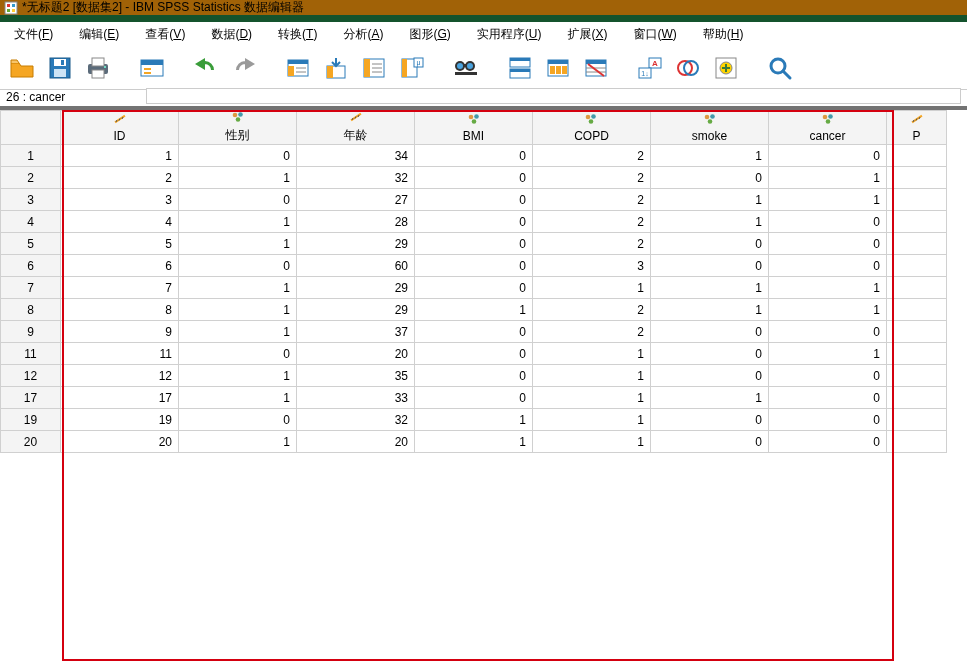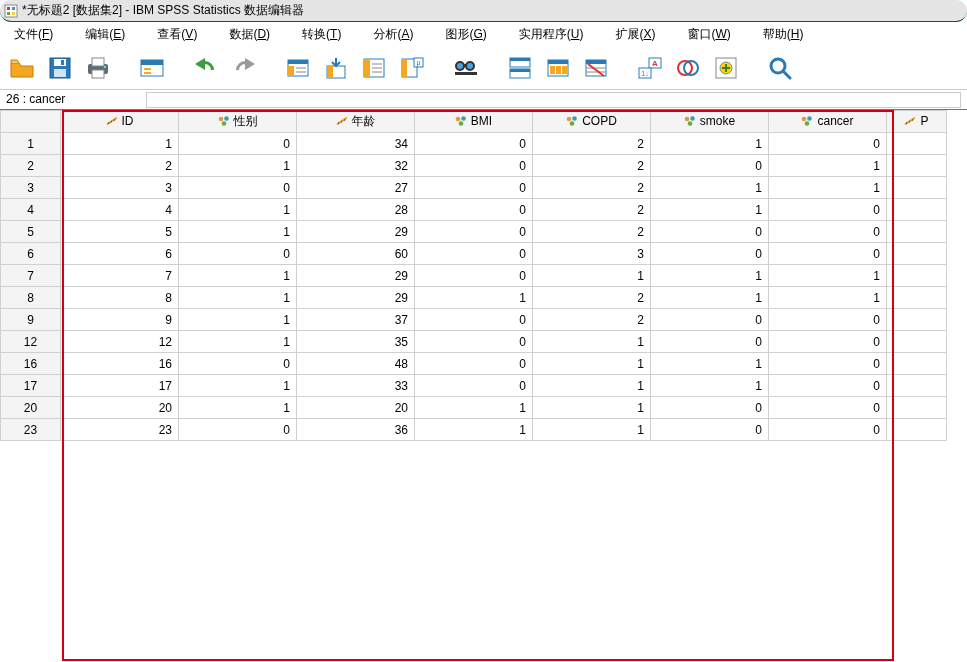--- a/index.html
+++ b/index.html
@@ -12,31 +12,30 @@
     width: 967px;
     height: 662px;
     overflow: hidden;
     position: relative;
   }
   .titlebar {
     height: 22px;
     display: flex;
     align-items: center;
     padding: 0 4px;
-    background: #e5e5e5;
-    border-bottom: 1px solid #14532d;
-    border-radius: 11px;
+    background: #a16207;
+    border-bottom: 7px solid #14532d;
   }
   .titlebar svg { margin-right: 4px; }
   .menubar {
     height: 24px;
     display: flex;
     align-items: center;
     padding: 2px 6px;
-    gap: 16px;
+    gap: 10px;
     background: #fff;
   }
   .menubar .menuitem {
     padding: 2px 8px;
     cursor: default;
   }
   .menubar .menuitem u { text-decoration: underline; }
   .toolbar {
     height: 44px;
     display: flex;
@@ -52,23 +51,23 @@
     display: flex;
     align-items: center;
     justify-content: center;
     cursor: pointer;
   }
   .tbspacer { width: 10px; }
   .statusbar {
     height: 20px;
     padding: 2px 6px;
     display: flex;
-    align-items: flex-start;
+    align-items: flex-end;
     font-size: 12px;
-    border-bottom: 1px solid #737373;
+    border-bottom: 4px solid #737373;
   }
   .statusbar .label { width: 140px; }
   .statusbar .editbox { flex: 1; height: 16px; border: 1px solid #ccc; background:#fff;}
   .grid-wrap {
     position: relative;
     overflow: hidden;
     height: calc(662px - 22px - 24px - 44px - 20px);
   }
   table.grid {
     border-collapse: collapse;
@@ -82,21 +81,21 @@
     overflow: hidden;
     background: #fff;
   }
   table.grid th {
     background: #f4f4f4;
     font-weight: normal;
   }
   .corner { width: 60px; min-width:60px; background:#f4f4f4 !important; }
   .rowhdr { width: 60px; min-width:60px; text-align: center; background:#f4f4f4 !important;}
   .colhdr { text-align: center; position: relative; }
-  .colhdr .hdr-inner { display:inline-flex; align-items:center; gap:4px; justify-content:center;}
+  .colhdr .hdr-inner { display:inline-flex; align-items:center; gap:4px; justify-content:center;flex-direction:column;}
   .datacell { text-align: right; }
   .col-w { width: 118px; min-width:118px; }
   .col-last { width: 60px; min-width:60px; }
   .highlight-box {
     position: absolute;
     border: 2px solid #d4000f;
     pointer-events: none;
     z-index: 50;
   }
   
@@ -450,68 +449,68 @@
           <td class="datacell col-w">9</td>
           <td class="datacell col-w">1</td>
           <td class="datacell col-w">37</td>
           <td class="datacell col-w">0</td>
           <td class="datacell col-w">2</td>
           <td class="datacell col-w">0</td>
           <td class="datacell col-w">0</td>
           <td class="datacell col-last"></td>
         </tr>
         <tr>
+          <th class="rowhdr">11</th>
+          <td class="datacell col-w">11</td>
+          <td class="datacell col-w">0</td>
+          <td class="datacell col-w">20</td>
+          <td class="datacell col-w">0</td>
+          <td class="datacell col-w">1</td>
+          <td class="datacell col-w">0</td>
+          <td class="datacell col-w">1</td>
+          <td class="datacell col-last"></td>
+        </tr>
+        <tr>
           <th class="rowhdr">12</th>
           <td class="datacell col-w">12</td>
           <td class="datacell col-w">1</td>
           <td class="datacell col-w">35</td>
           <td class="datacell col-w">0</td>
           <td class="datacell col-w">1</td>
           <td class="datacell col-w">0</td>
           <td class="datacell col-w">0</td>
           <td class="datacell col-last"></td>
         </tr>
         <tr>
-          <th class="rowhdr">16</th>
-          <td class="datacell col-w">16</td>
-          <td class="datacell col-w">0</td>
-          <td class="datacell col-w">48</td>
-          <td class="datacell col-w">0</td>
-          <td class="datacell col-w">1</td>
-          <td class="datacell col-w">1</td>
-          <td class="datacell col-w">0</td>
-          <td class="datacell col-last"></td>
-        </tr>
-        <tr>
           <th class="rowhdr">17</th>
           <td class="datacell col-w">17</td>
           <td class="datacell col-w">1</td>
           <td class="datacell col-w">33</td>
           <td class="datacell col-w">0</td>
           <td class="datacell col-w">1</td>
           <td class="datacell col-w">1</td>
           <td class="datacell col-w">0</td>
           <td class="datacell col-last"></td>
         </tr>
         <tr>
+          <th class="rowhdr">19</th>
+          <td class="datacell col-w">19</td>
+          <td class="datacell col-w">0</td>
+          <td class="datacell col-w">32</td>
+          <td class="datacell col-w">1</td>
+          <td class="datacell col-w">1</td>
+          <td class="datacell col-w">0</td>
+          <td class="datacell col-w">0</td>
+          <td class="datacell col-last"></td>
+        </tr>
+        <tr>
           <th class="rowhdr">20</th>
           <td class="datacell col-w">20</td>
           <td class="datacell col-w">1</td>
           <td class="datacell col-w">20</td>
-          <td class="datacell col-w">1</td>
-          <td class="datacell col-w">1</td>
-          <td class="datacell col-w">0</td>
-          <td class="datacell col-w">0</td>
-          <td class="datacell col-last"></td>
-        </tr>
-        <tr>
-          <th class="rowhdr">23</th>
-          <td class="datacell col-w">23</td>
-          <td class="datacell col-w">0</td>
-          <td class="datacell col-w">36</td>
           <td class="datacell col-w">1</td>
           <td class="datacell col-w">1</td>
           <td class="datacell col-w">0</td>
           <td class="datacell col-w">0</td>
           <td class="datacell col-last"></td>
         </tr>
       </tbody>
   </table>
 </div>
 

